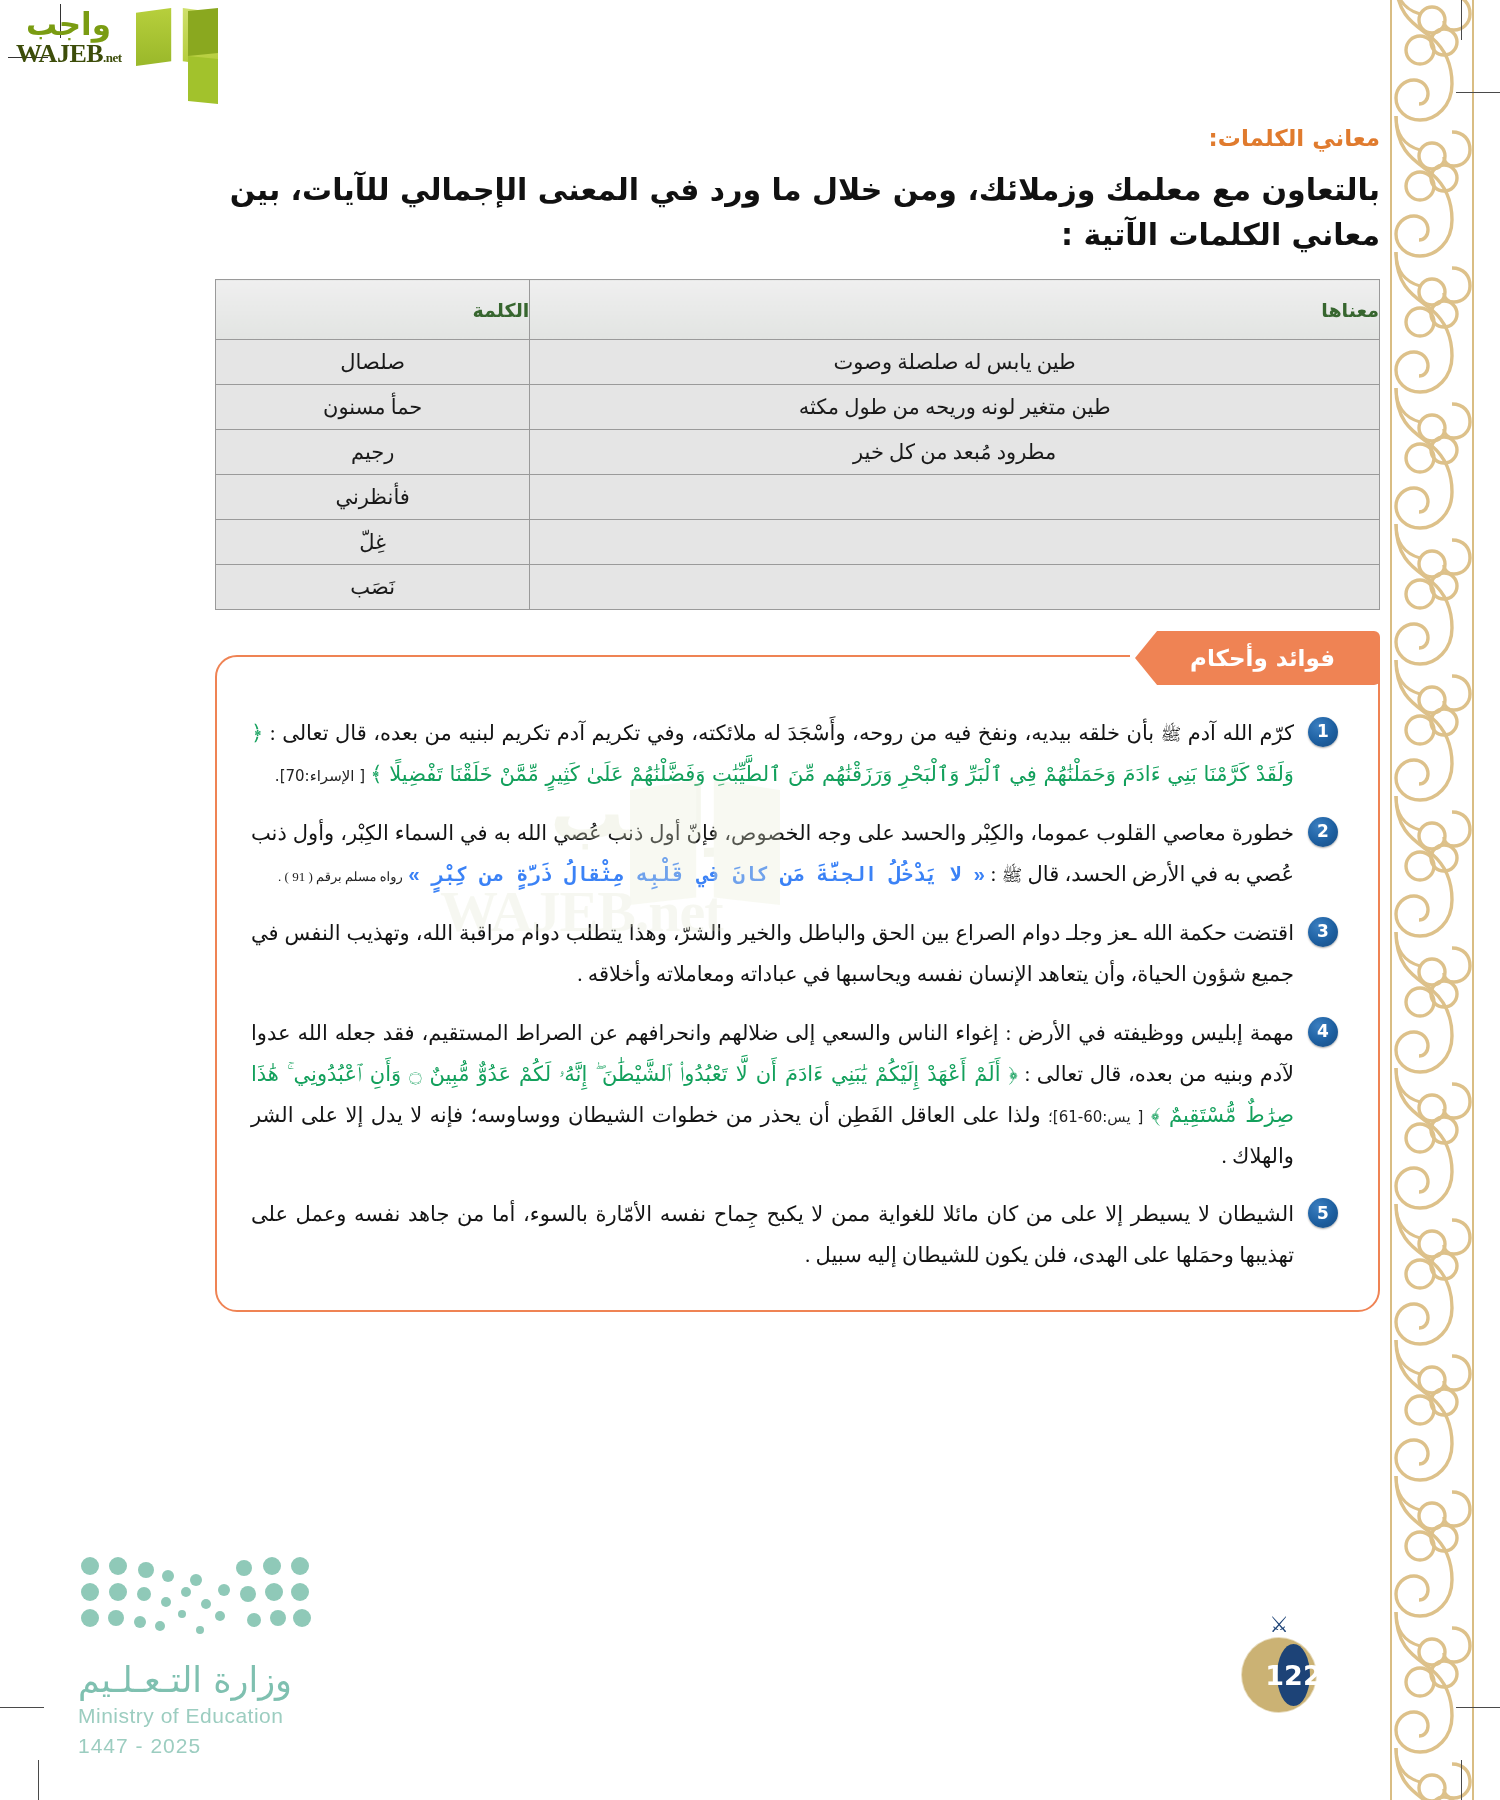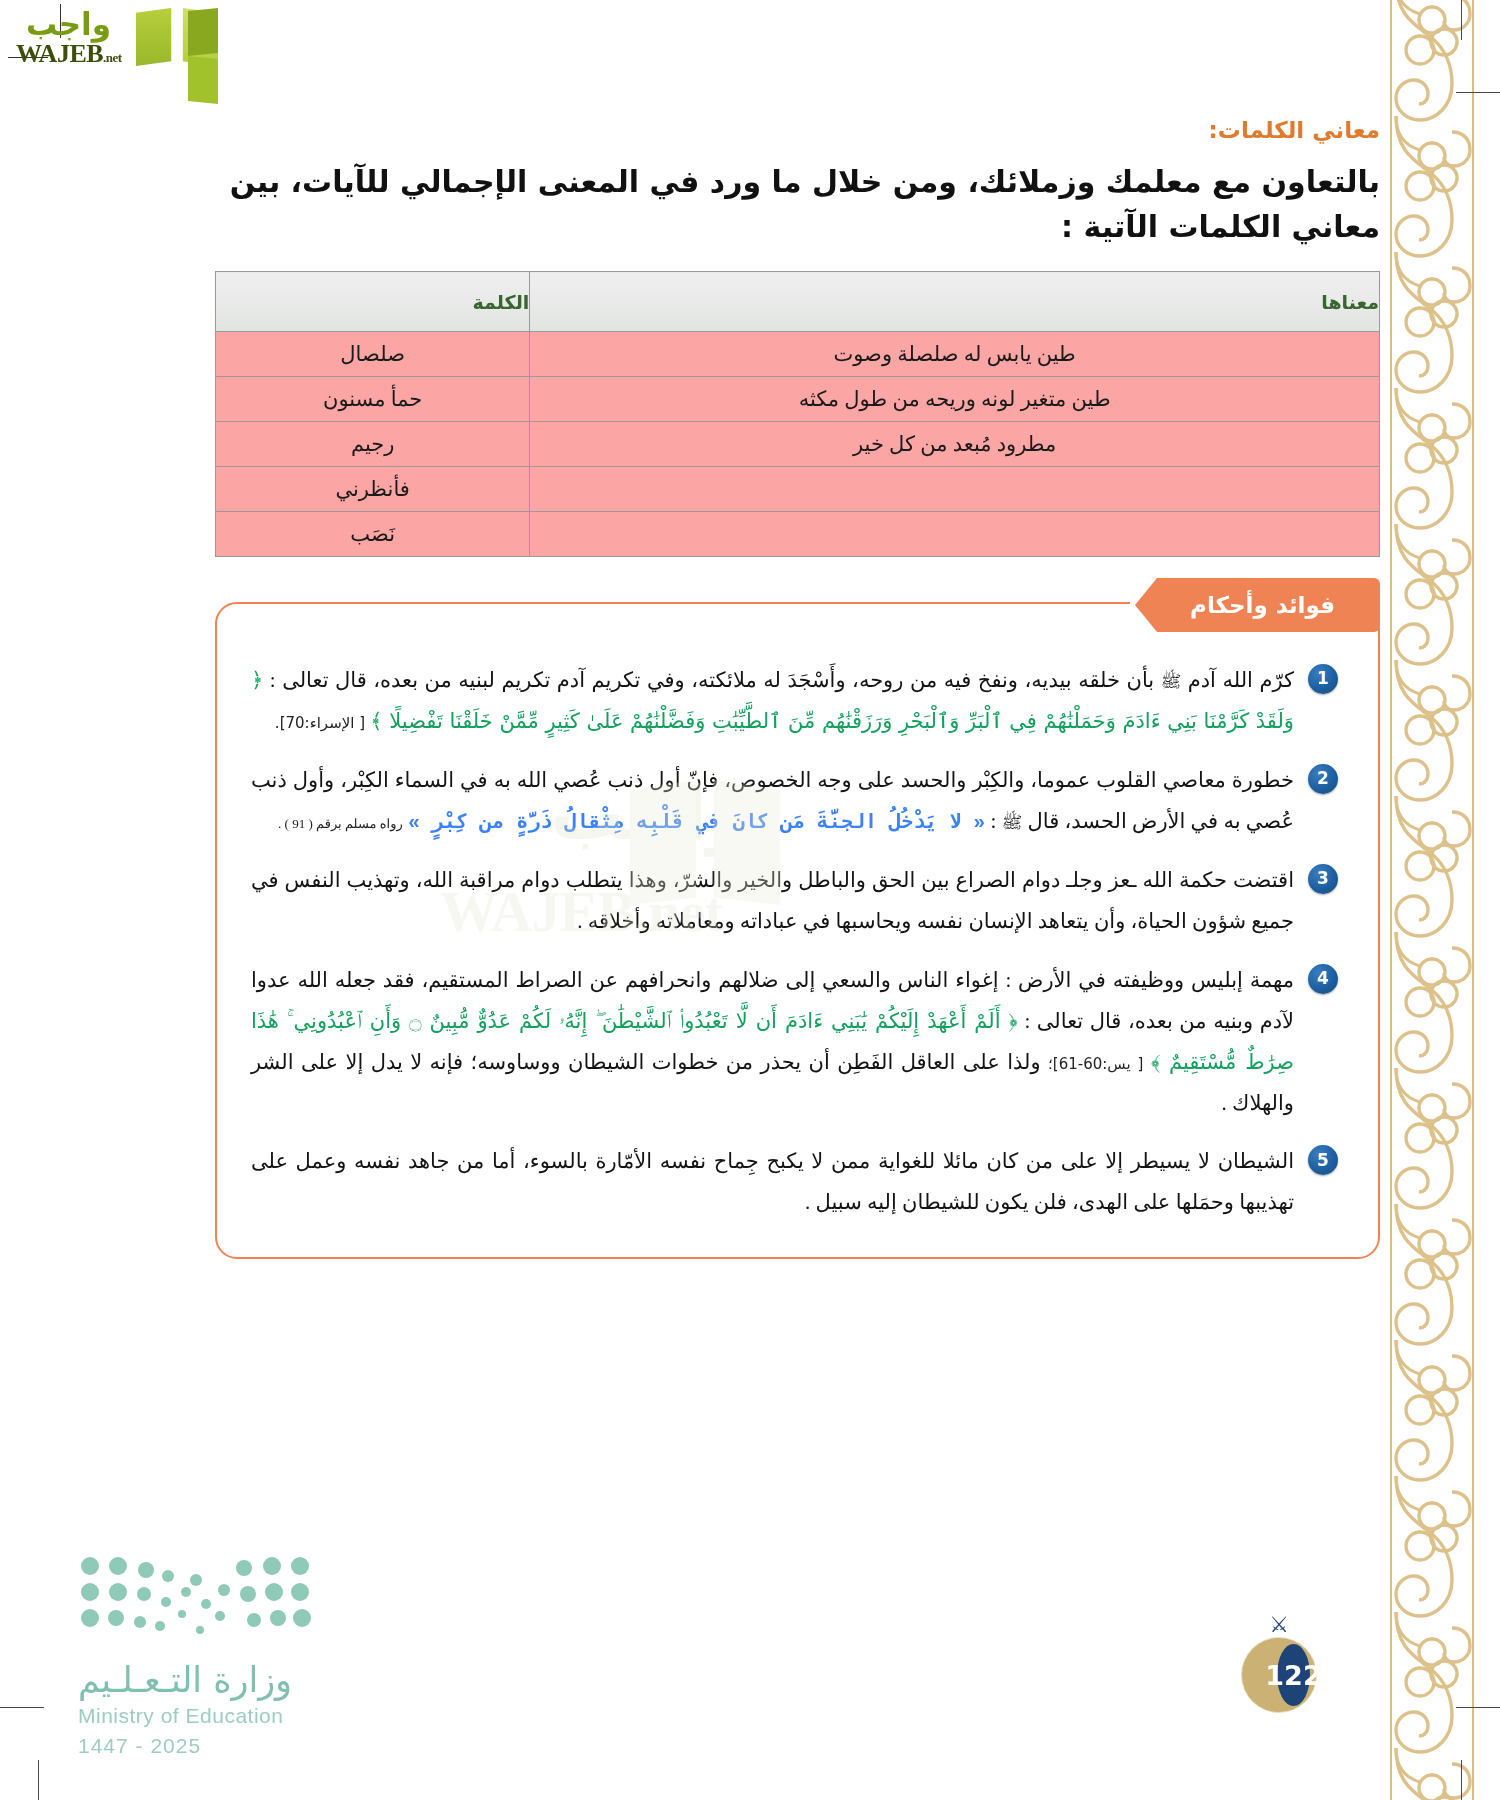--- a/index.html
+++ b/index.html
@@ -114,21 +114,21 @@
   #trim-br-v { right: 38px; bottom: 0; width: 1px; height: 40px; }
   #trim-br-h { right: 0;    bottom: 92px; width: 44px; height: 1px; }
   #trim-bl-v { left: 38px;  bottom: 0; width: 1px; height: 40px; }
   #trim-bl-h { left: 0;     bottom: 92px; width: 44px; height: 1px; }
 
   
   #content {
     position: absolute;
     right: 120px;
     left: 215px;
-    top: 117px;
+    top: 125px;
     direction: rtl;
   }
 
   
   .section-title {
     font-family: "DejaVu Sans", sans-serif;
     font-size: 23px;
     font-weight: bold;
     color: #e07b2e;
     text-align: right;
@@ -164,21 +164,21 @@
     font-weight: bold;
     font-size: 19px;
     height: 60px;
     text-align: right;
   }
   table.vocab tbody td {
     height: 45px;
     font-family: "Liberation Serif", "DejaVu Serif", serif;
     font-size: 21px;
     color: #1a1a1a;
-    background: #fca5a5;
+    background: #e5e5e5;
   }
   .col-word { width: 27%; }
   .col-meaning { width: 73%; }
 
   
   #benefits-wrap {
     position: relative;
     margin-top: 45px;
   }
   .benefits-banner {
@@ -464,20 +464,24 @@
           <td class="col-meaning">طين متغير لونه وريحه من طول مكثه</td>
           <td class="col-word">حمأ مسنون</td>
         </tr>
         <tr>
           <td class="col-meaning">مطرود مُبعد من كل خير</td>
           <td class="col-word">رجيم</td>
         </tr>
         <tr>
           <td class="col-meaning"></td>
           <td class="col-word">فأنظرني</td>
+        </tr>
+        <tr>
+          <td class="col-meaning"></td>
+          <td class="col-word">غِلّ</td>
         </tr>
         <tr>
           <td class="col-meaning"></td>
           <td class="col-word">نَصَب</td>
         </tr>
       </tbody>
     </table>
 
     <div id="benefits-wrap">
       <div class="banner-mask"></div>

